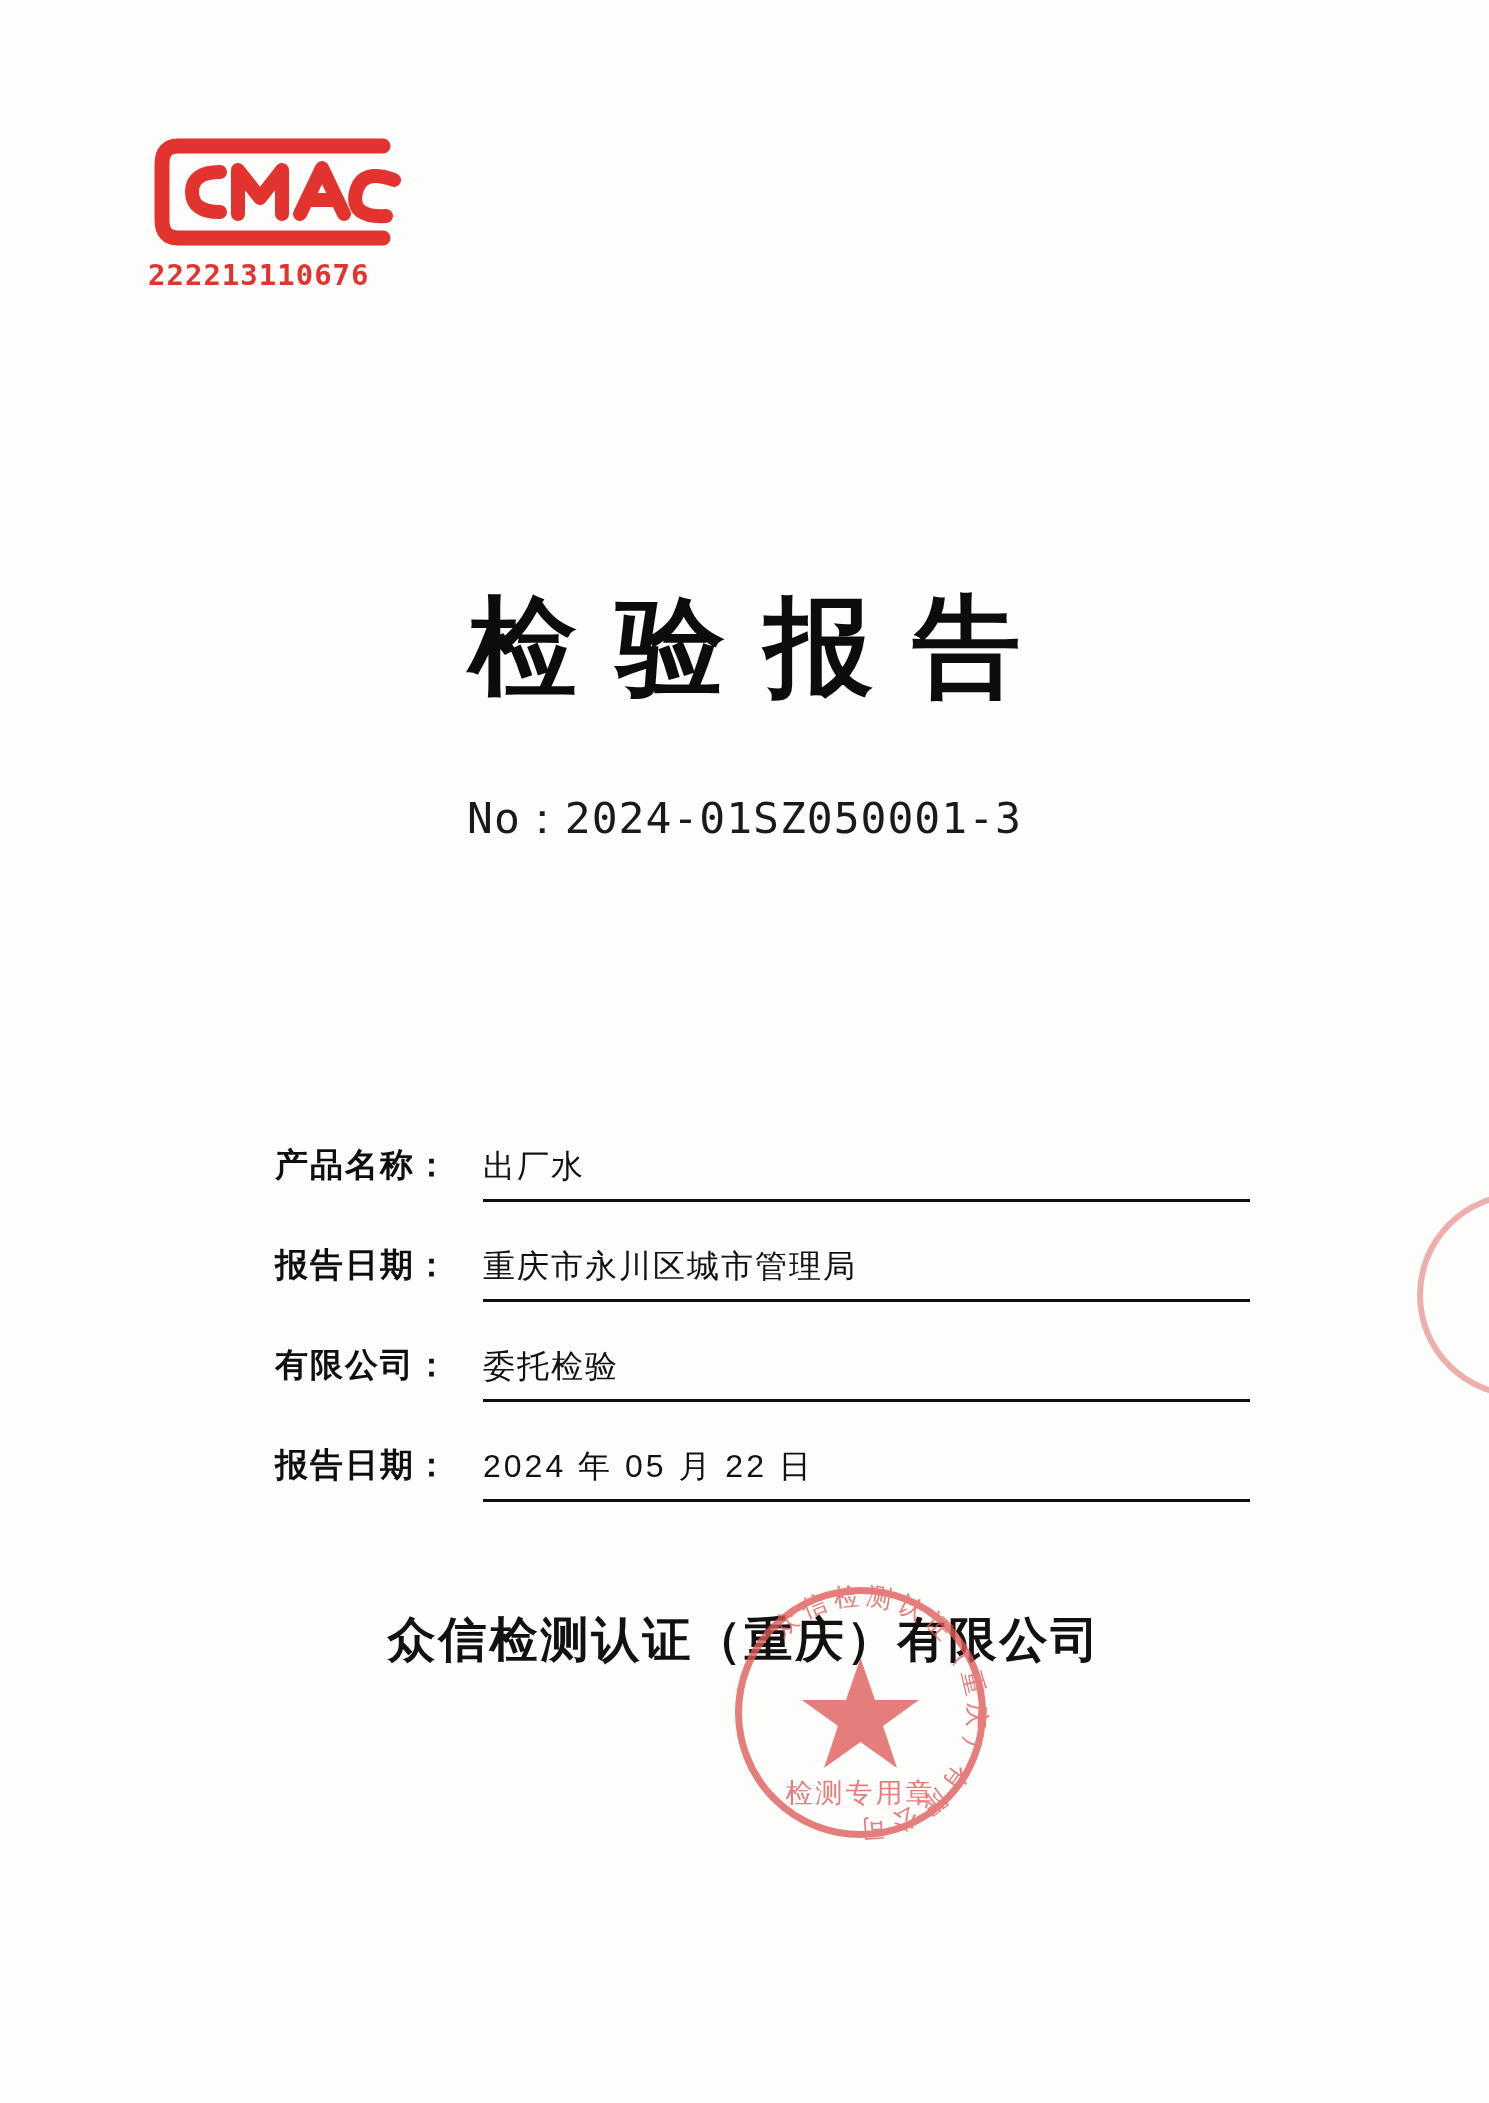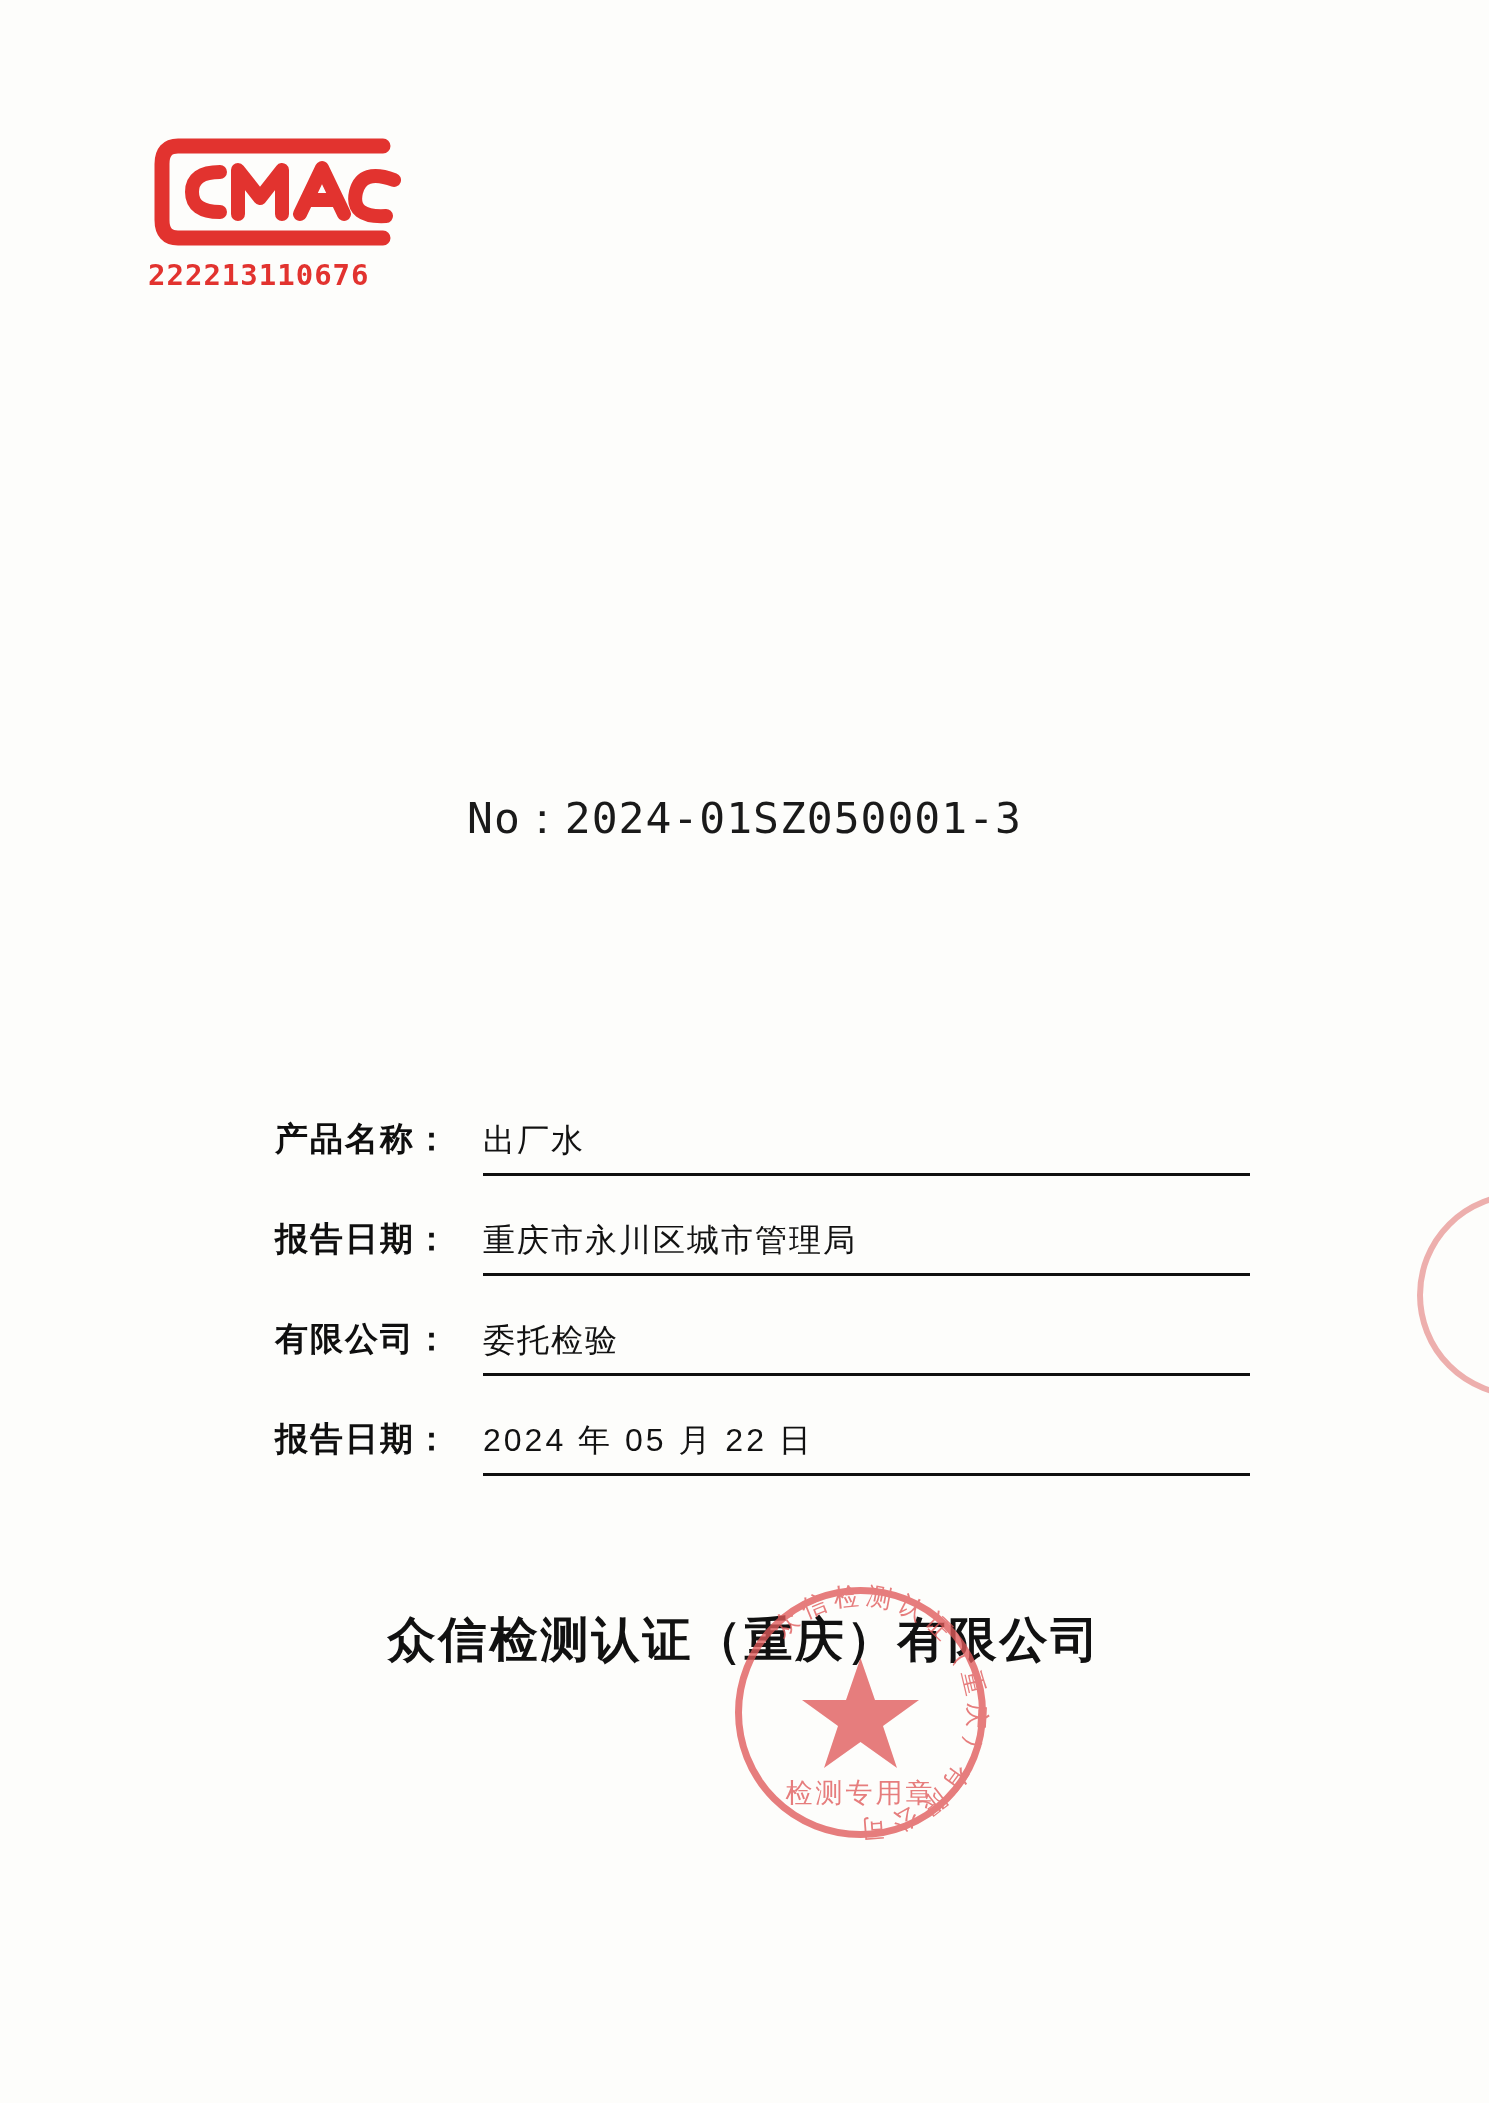--- a/index.html
+++ b/index.html
@@ -72,21 +72,21 @@
     font-family: "DejaVu Sans Mono", monospace;
     font-size: 43px;
     letter-spacing: 1px;
     color: #1a1a1a;
   }
 
   
   .fields {
     position: absolute;
     left: 275px;
-    top: 1076px;
+    top: 1102px;
     width: 975px;
   }
   .field-row {
     display: flex;
     align-items: flex-end;
     height: 100px;
   }
   .field-label {
     width: 208px;
     flex: 0 0 208px;
@@ -167,20 +167,21 @@
 
       <path d="M 90 82 L 90 38 L 112 66 L 134 38 L 134 82" fill="none" stroke="#e2332f" stroke-width="14" stroke-linejoin="round" stroke-linecap="round"></path>
 
       <path d="M 152 82 L 174 36 L 196 82 M 160 68 L 188 68" fill="none" stroke="#e2332f" stroke-width="14" stroke-linejoin="round" stroke-linecap="round"></path>
 
       <path d="M 246 48 Q 214 36 208 60 Q 202 86 238 84" fill="none" stroke="#e2332f" stroke-width="14" stroke-linecap="round"></path>
     </svg>
     <div class="cma-number">222213110676</div>
   </div>
 
+  <div class="doc-title">检验报告</div>
 
   <div class="doc-no">No：2024-01SZ050001-3</div>
 
   <div class="fields">
 
     <div class="field-row">
       <div class="field-label">产品名称：</div>
       <div class="field-value-wrap">
         <span class="field-value">出厂水</span>
       </div>

